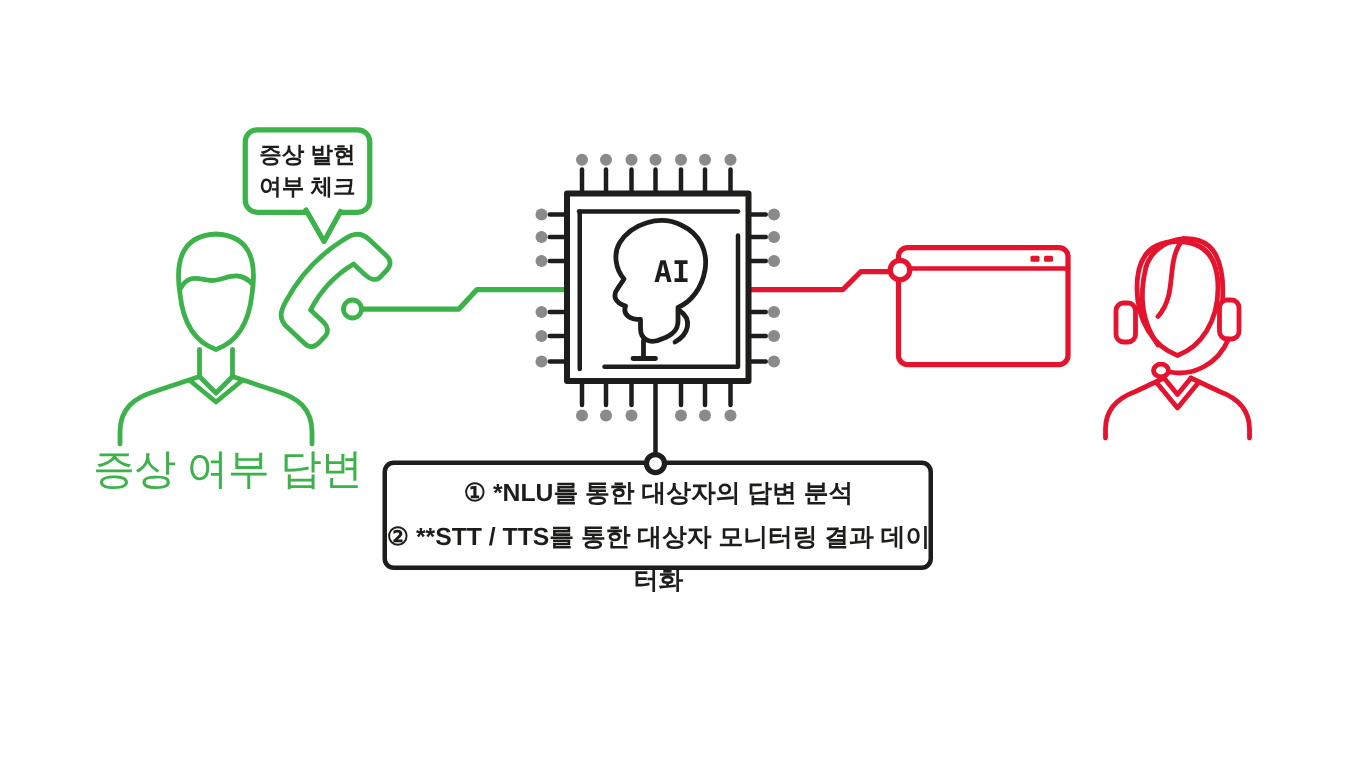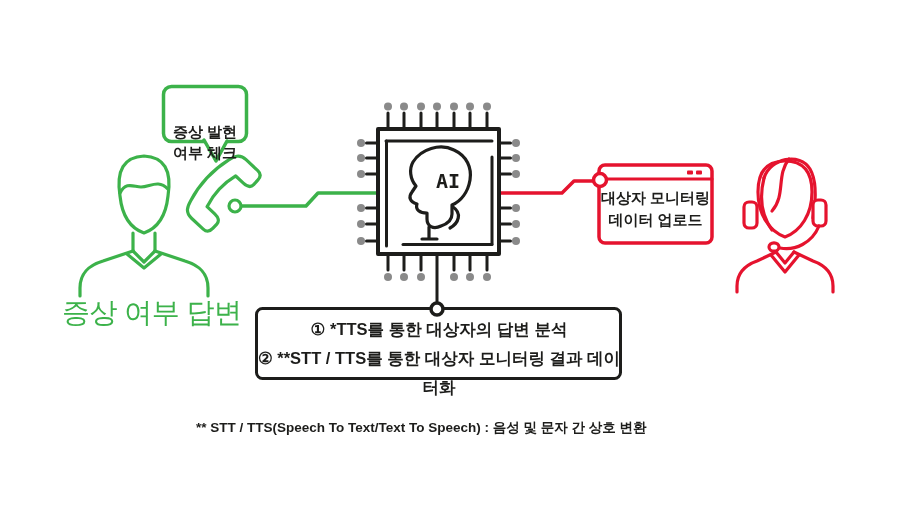--- a/index.html
+++ b/index.html
@@ -14,21 +14,21 @@
   .art *{stroke-linecap:round; stroke-linejoin:round;}
   .st-green{stroke:var(--green);}
   .st-red{stroke:var(--red);}
   .st-ink{stroke:var(--ink);}
   .dot{fill:var(--gray); stroke:none;}
   .fill-red{fill:var(--red); stroke:none;}
 
   .txt{position:absolute; white-space:pre-line;}
   .bubble-text{
     left:163px; top:93px; width:84px; text-align:center;
-    font-size:15px; line-height:21px; font-weight:700; color:var(--ink);margin-top:28px;
+    font-size:15px; line-height:21px; font-weight:700; color:var(--ink);
   }
   .caller-caption{
     left:62px; top:294px; width:200px; white-space:nowrap;
     font-size:28px; font-weight:400; letter-spacing:-0.5px; color:var(--green);
   }
   .ai-label{
     left:428px; top:169px; width:40px; text-align:center;
     font-family:"DejaVu Sans Mono", monospace; font-size:20px; font-weight:700; color:var(--ink);
   }
   .upload-text{
@@ -201,24 +201,21 @@
     </g>
   </svg>
 
   <div class="txt bubble-text"><span>증상 발현</span>
 <span>여부 체크</span></div>
 
   <div class="txt caller-caption">증상 여부 답변</div>
 
   <div class="txt ai-label">AI</div>
 
-  <div class="txt upload-text"><span>대상자 모니터링</span>
-<span>데이터 업로드</span></div>
-
-
-  <div class="txt process-text"><span>① *TTS를 통한 대상자의 답변 분석</span>
+
+
+  <div class="txt process-text"><span>① *NLU를 통한 대상자의 답변 분석</span>
 <span>② **STT / TTS를 통한 대상자 모니터링 결과 데이터화</span></div>
 
   <div class="txt footnotes">
-    <div class="fn2">** STT / TTS(Speech To Text/Text To Speech) : 음성 및 문자 간 상호 변환</div>
   </div>
 
 </div>
 
 </body></html>

